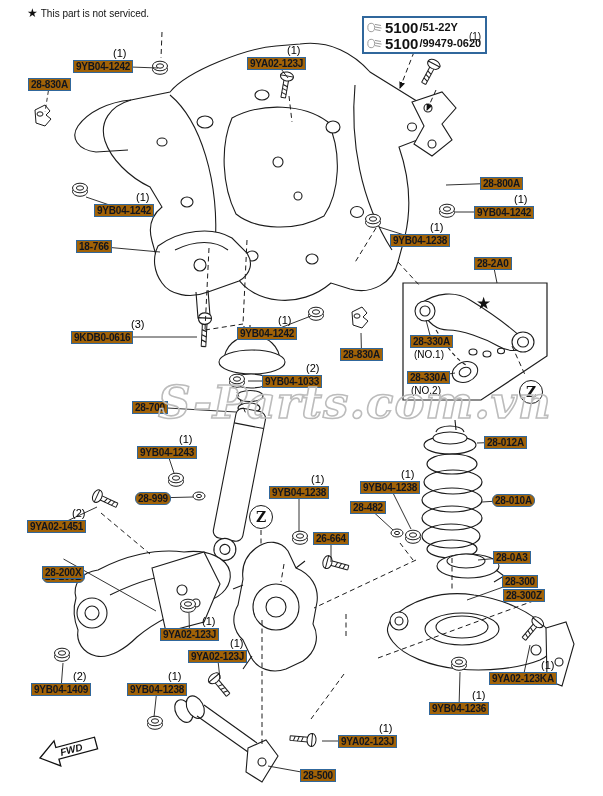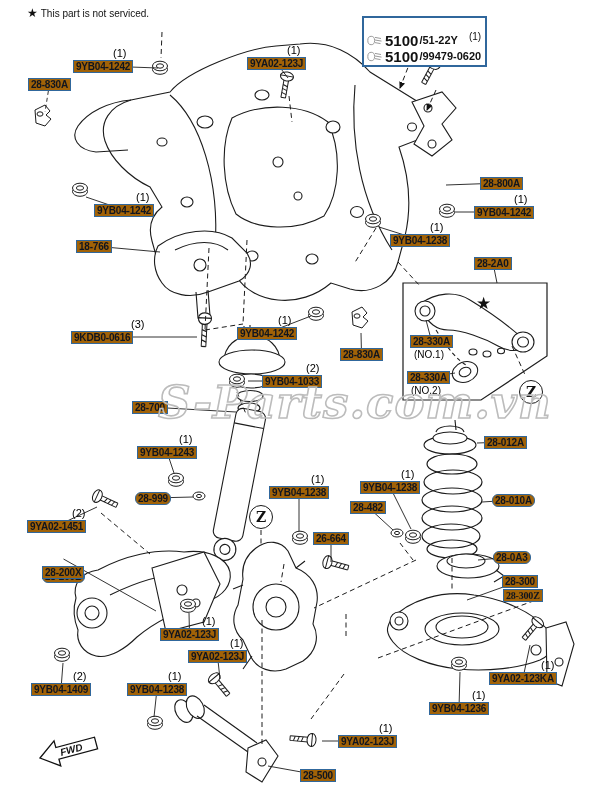--- a/index.html
+++ b/index.html
@@ -5,21 +5,21 @@
   html,body{margin:0;padding:0;background:#ffffff;}
   #canvas{position:relative;width:603px;height:796px;background:#fff;overflow:hidden;
           font-family:"Liberation Sans",sans-serif;}
   #art{position:absolute;left:0;top:0;z-index:1;}
   #labels{position:absolute;left:0;top:0;width:603px;height:796px;z-index:3;}
   .plabel{position:absolute;background:#a16207;border:1px solid #30679c;color:#10151f;
           font:bold 10px/11px "Liberation Sans",sans-serif;padding:0 2px;white-space:nowrap;
           letter-spacing:-0.2px;cursor:pointer;}
   .qty{position:absolute;font:11px "Liberation Sans",sans-serif;color:#000;white-space:nowrap;}
   .sub{position:absolute;font:10px "Liberation Sans",sans-serif;color:#000;white-space:nowrap;}
-  .refbox{position:absolute;background:#fff;border:2px solid #30679c;padding:14px 4px 1px 3px;cursor:pointer;}
+  .refbox{position:absolute;background:#fff;border:2px solid #30679c;padding:1px 4px 1px 3px;cursor:pointer;}
   .rrow{display:flex;align-items:center;white-space:nowrap;height:16px;}
   .rrow .code{font:bold 15px/15px "Liberation Sans",sans-serif;color:#111;margin-right:1px;}
   .rrow .sfx{font:bold 11px/12px "Liberation Sans",sans-serif;color:#111;}
   .rrow svg{margin-right:2px;flex:0 0 auto;}
   .bqty{position:absolute;right:4px;top:13px;font:10px "Liberation Sans",sans-serif;color:#111;}
   #watermark{position:absolute;left:158px;top:376px;z-index:4;pointer-events:none;
              font-family:"DejaVu Serif",serif;font-style:italic;font-weight:bold;font-size:45px;
              letter-spacing:1px;color:rgba(255,255,255,0.05);-webkit-text-stroke:1.6px #bcbcbc;}
   #note{position:absolute;left:27px;top:6px;z-index:3;font:10px "Liberation Sans",sans-serif;color:#111;}
   #note .star{font-size:12px;margin-right:3px;}
@@ -338,23 +338,23 @@
       <div class="plabel" style="left: 269px; top: 486px;">9YB04-1238</div>
       <span class="qty" style="left: 311px; top: 473px;">(1)</span>
       <div class="plabel" style="left: 360px; top: 481px;">9YB04-1238</div>
       <span class="qty" style="left: 401px; top: 468px;">(1)</span>
       <div class="plabel" style="left: 350px; top: 501px;">28-482</div>
       <div class="plabel" style="left: 313px; top: 532px;">26-664</div>
       <div class="plabel" style="left: 27px; top: 520px;">9YA02-1451</div>
       <span class="qty" style="left: 72px; top: 507px;">(2)</span>
       <div class="plabel" style="left: 42px; top: 570px; border-radius: 6px;">28-200B</div>
       <div class="plabel" style="left: 42px; top: 566px;">28-200X</div>
-      <div class="plabel" style="left: 493px; top: 551px; border-radius: 6px;">28-0A3</div>
+      <div class="plabel" style="left: 493px; top: 551px;">28-0A3</div>
       <div class="plabel" style="left: 502px; top: 575px;">28-300</div>
-      <div class="plabel" style="left: 503px; top: 589px; font-family: Liberation Serif, serif;">28-300Z</div>
+      <div class="plabel" style="left: 503px; top: 589px;">28-300Z</div>
       <div class="plabel" style="left: 160px; top: 628px;">9YA02-123J</div>
       <span class="qty" style="left: 202px; top: 615px;">(1)</span>
       <div class="plabel" style="left: 188px; top: 650px;">9YA02-123J</div>
       <span class="qty" style="left: 230px; top: 637px;">(1)</span>
       <div class="plabel" style="left: 31px; top: 683px;">9YB04-1409</div>
       <span class="qty" style="left: 73px; top: 670px;">(2)</span>
       <div class="plabel" style="left: 127px; top: 683px;">9YB04-1238</div>
       <span class="qty" style="left: 168px; top: 670px;">(1)</span>
       <div class="plabel" style="left: 489px; top: 672px;">9YA02-123KA</div>
       <span class="qty" style="left: 541px; top: 659px;">(1)</span>

